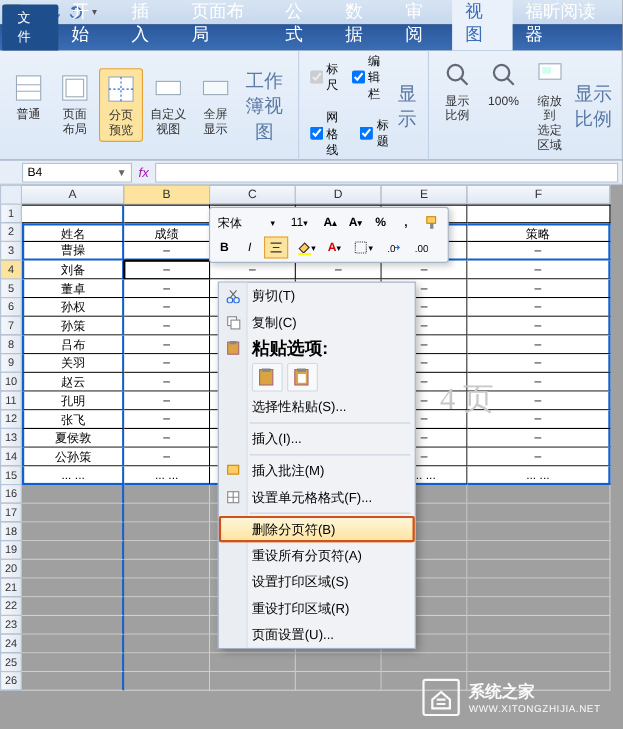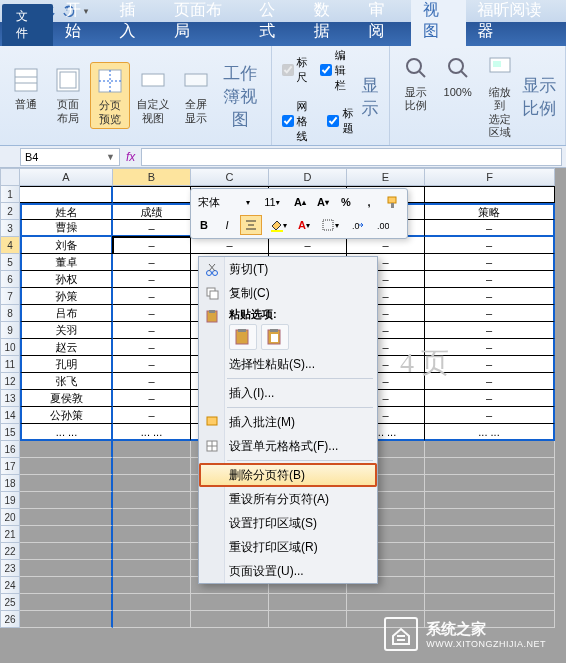--- a/index.html
+++ b/index.html
@@ -589,21 +589,21 @@
       </span>
     <span>复制(C)</span>
   </div>
   <div class="cm-section">
     <span class="cm-icon">
         <svg width="14" height="14">
           <rect x="2" y="2" width="10" height="11" fill="#d9a441" stroke="#a67"></rect>
           <rect x="4" y="1" width="6" height="3" fill="#888"></rect>
         </svg>
       </span>
-    <b style="font-size:11px;">粘贴选项:</b>
+    <b style="font-size:16px;">粘贴选项:</b>
     <div class="paste-icons">
       <div class="pi">
           <svg width="18" height="18">
             <rect x="2" y="2" width="12" height="14" fill="#d9a441" stroke="#a67"></rect>
             <rect x="4" y="1" width="8" height="3" fill="#888"></rect>
           </svg>
         </div>
       <div class="pi">
           <svg width="18" height="18">
             <rect x="2" y="2" width="12" height="14" fill="#d9a441" stroke="#a67"></rect>

